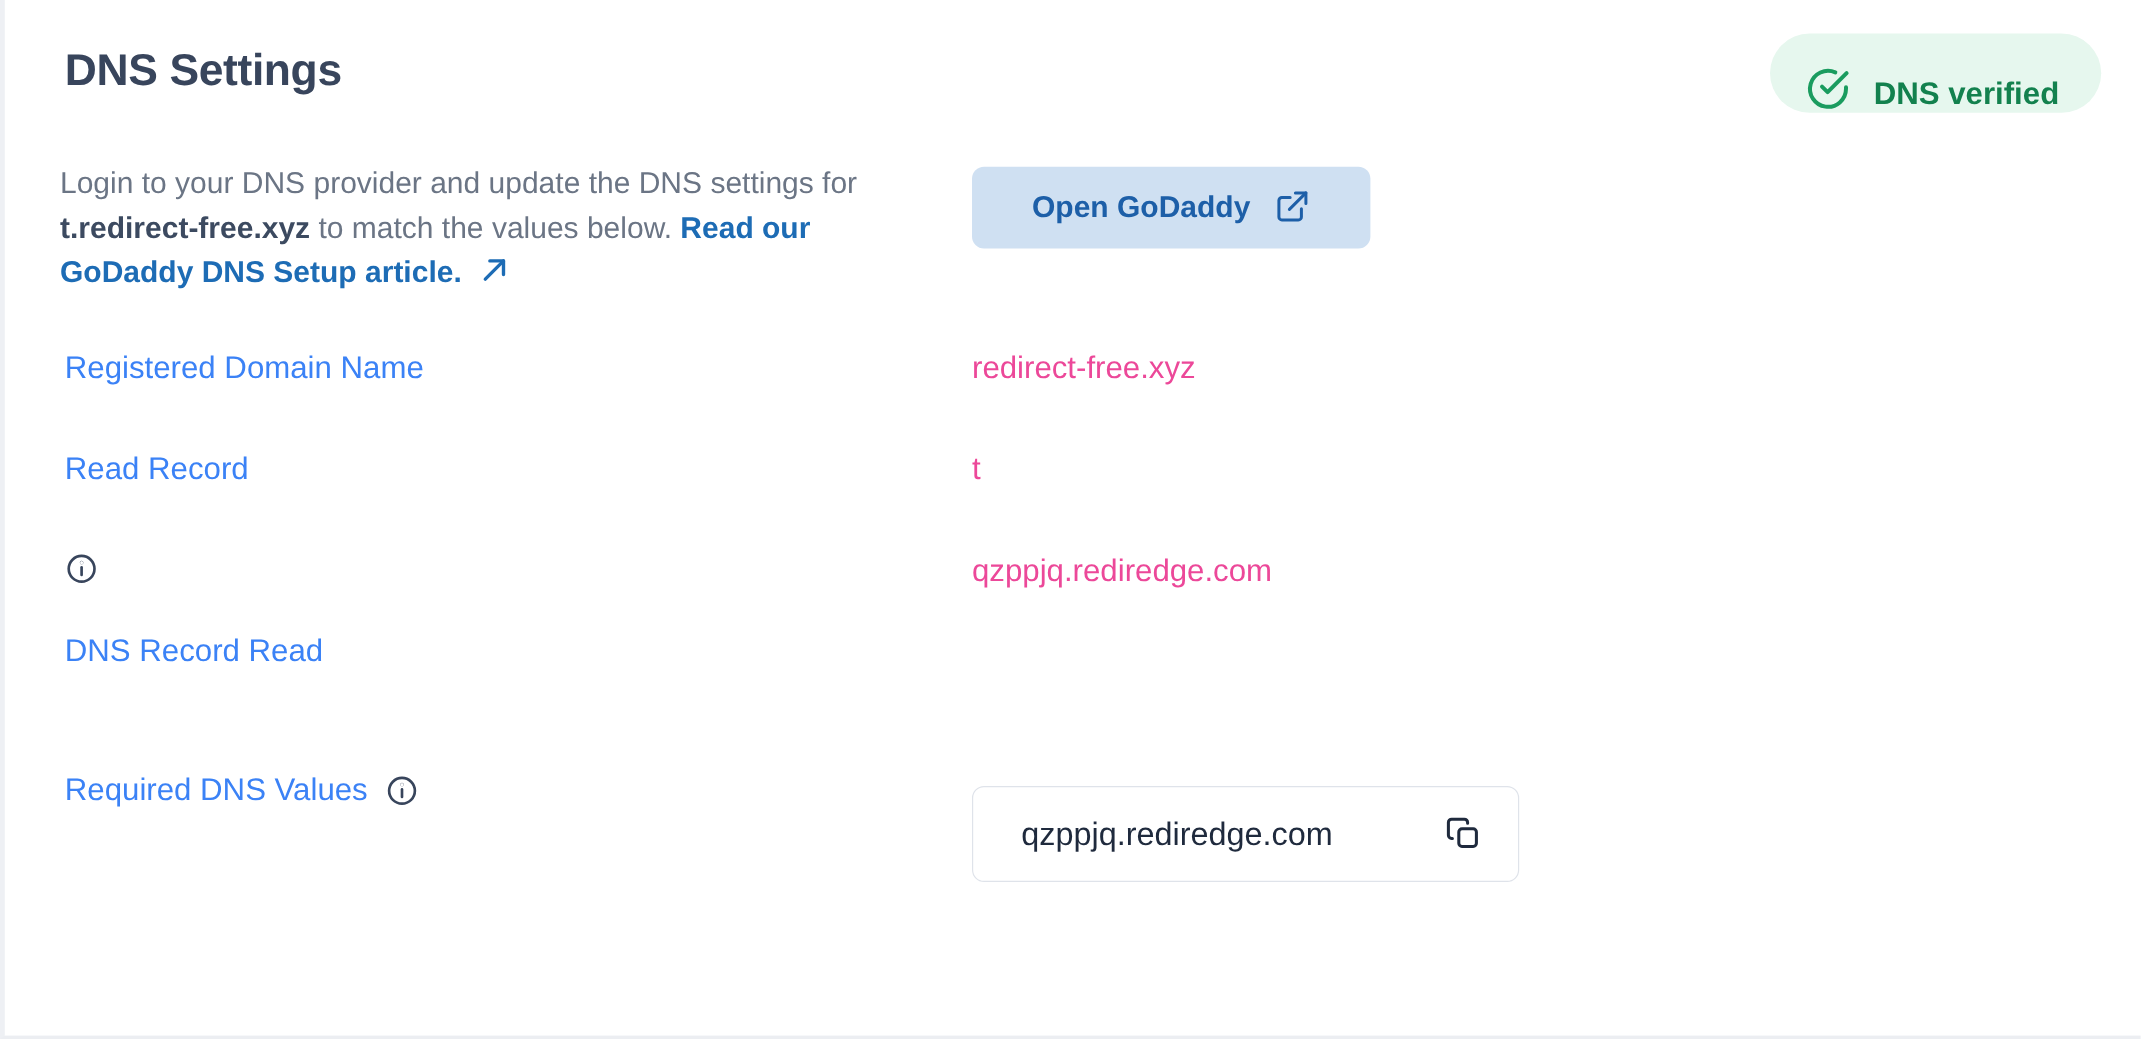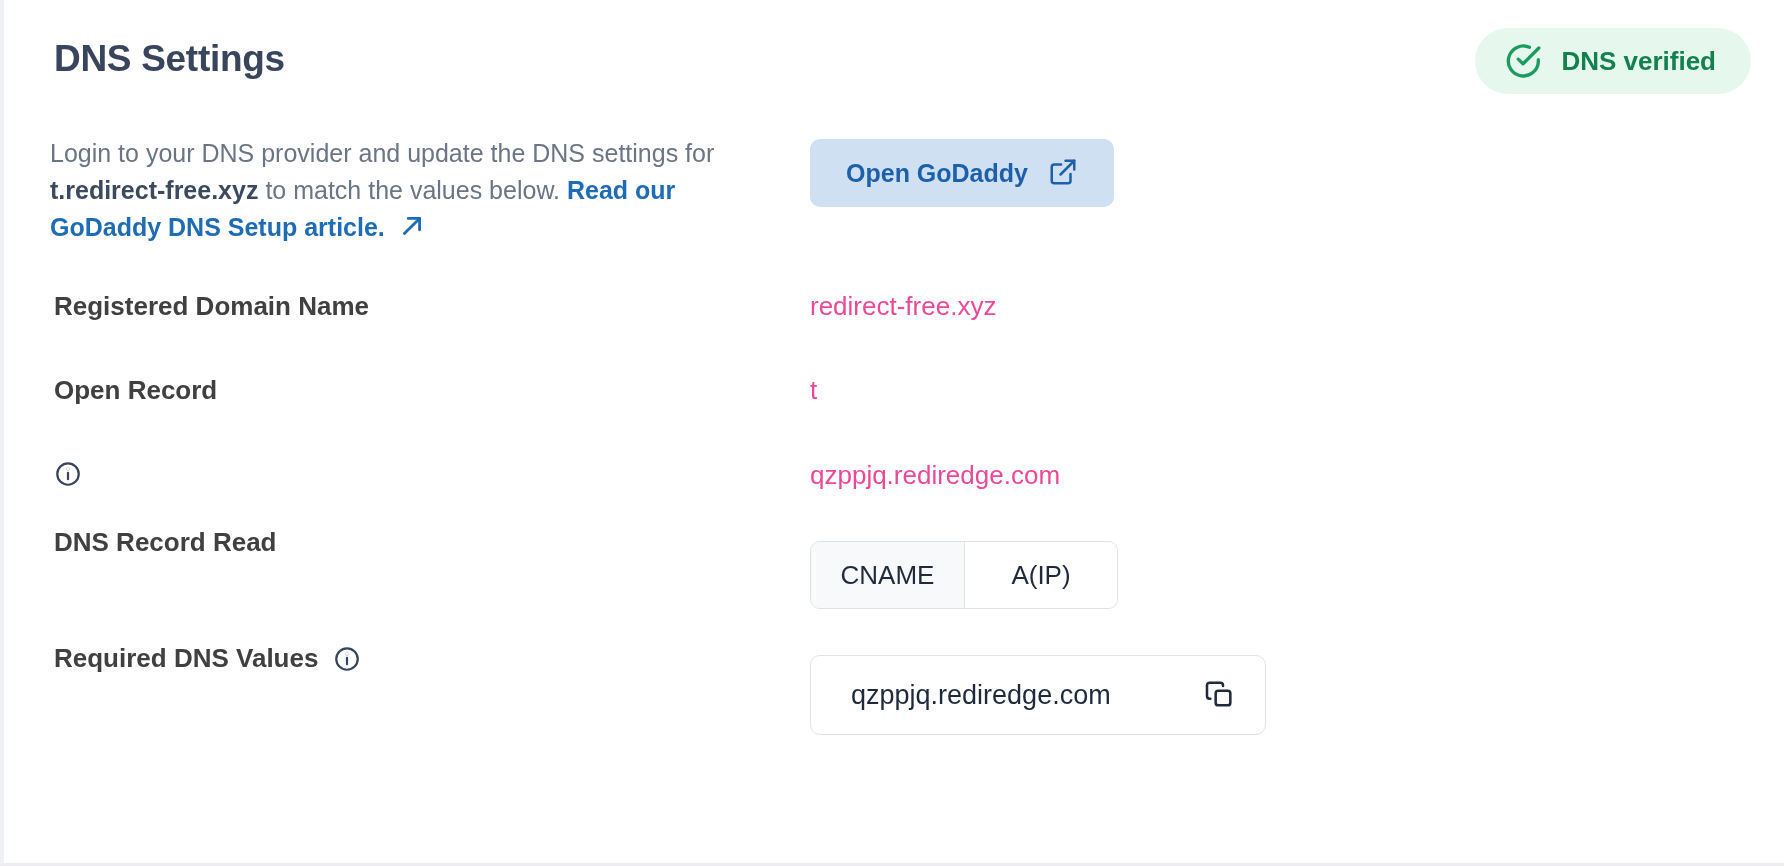--- a/index.html
+++ b/index.html
@@ -36,21 +36,21 @@
 
   .status-badge {
     position: absolute;
     right: 33px;
     top: 28px;
     height: 66px;
     padding: 0 35px 0 28px;
     background: #e6f7ee;
     border-radius: 33px;
     display: flex;
-    align-items: center;
+    align-items: flex-end;
     gap: 18px;
   }
   .status-badge .badge-label {
     font-size: 26px;
     font-weight: 700;
     color: #13814e;
     white-space: nowrap;
   }
   .check-circle-icon { display: block; flex: none; }
 
@@ -78,21 +78,21 @@
     display: inline-block;
     vertical-align: -3px;
     margin-left: 14px;
   }
 
   
   .open-provider-btn {
     position: absolute;
     left: 806px;
     top: 139px;
-    width: 304px;
+    width: 332px;
     height: 68px;
     background: #cfe0f2;
     border: none;
     border-radius: 10px;
     display: flex;
     align-items: center;
     justify-content: center;
     gap: 20px;
     cursor: pointer;
     font-family: inherit;
@@ -106,22 +106,22 @@
 
   
   .field-row { position: absolute; left: 0; width: 100%; }
   .field-label {
     position: absolute;
     left: 50px;
     display: flex;
     align-items: center;
     gap: 15px;
     font-size: 26px;
-    font-weight: 700;
-    color: #404040;
+    font-weight: 400;
+    color: #3b82f6;
     white-space: nowrap;
   }
   .field-value {
     position: absolute;
     left: 806px;
     font-size: 26px;
     color: #ec4899;
     white-space: nowrap;
   }
 
@@ -234,44 +234,40 @@
       </svg>
     </span>
   </button>
 
   <div class="field-row row-domain">
     <div class="field-label">Registered Domain Name</div>
     <div class="field-value">redirect-free.xyz</div>
   </div>
 
   <div class="field-row row-host">
-    <div class="field-label">Open Record</div>
+    <div class="field-label">Read Record</div>
     <div class="field-value">t</div>
   </div>
 
   <div class="field-row row-detect">
     <div class="field-label">
       <span>
         <svg class="info-icon" width="28" height="28" viewBox="0 0 24 24" fill="none" stroke="#38455c" stroke-width="1.9" stroke-linecap="round" stroke-linejoin="round">
           <circle cx="12" cy="12" r="9.2"></circle>
           <line x1="12" y1="11" x2="12" y2="16.4"></line>
           <circle cx="12" cy="7.6" r="0.1" stroke-width="2.4"></circle>
         </svg>
       </span>
     </div>
     <div class="field-value">qzppjq.rediredge.com</div>
   </div>
 
   <div class="field-row row-type">
     <div class="field-label">DNS Record Read</div>
   </div>
-  <div class="segmented">
-    <button class="seg is-selected">CNAME</button>
-    <button class="seg">A(IP)</button>
-  </div>
 
   <div class="field-row row-req">
     <div class="field-label">
       <span>Required DNS Values</span>
       <span>
         <svg class="info-icon" width="28" height="28" viewBox="0 0 24 24" fill="none" stroke="#38455c" stroke-width="1.9" stroke-linecap="round" stroke-linejoin="round">
           <circle cx="12" cy="12" r="9.2"></circle>
           <line x1="12" y1="11" x2="12" y2="16.4"></line>
           <circle cx="12" cy="7.6" r="0.1" stroke-width="2.4"></circle>
         </svg>

